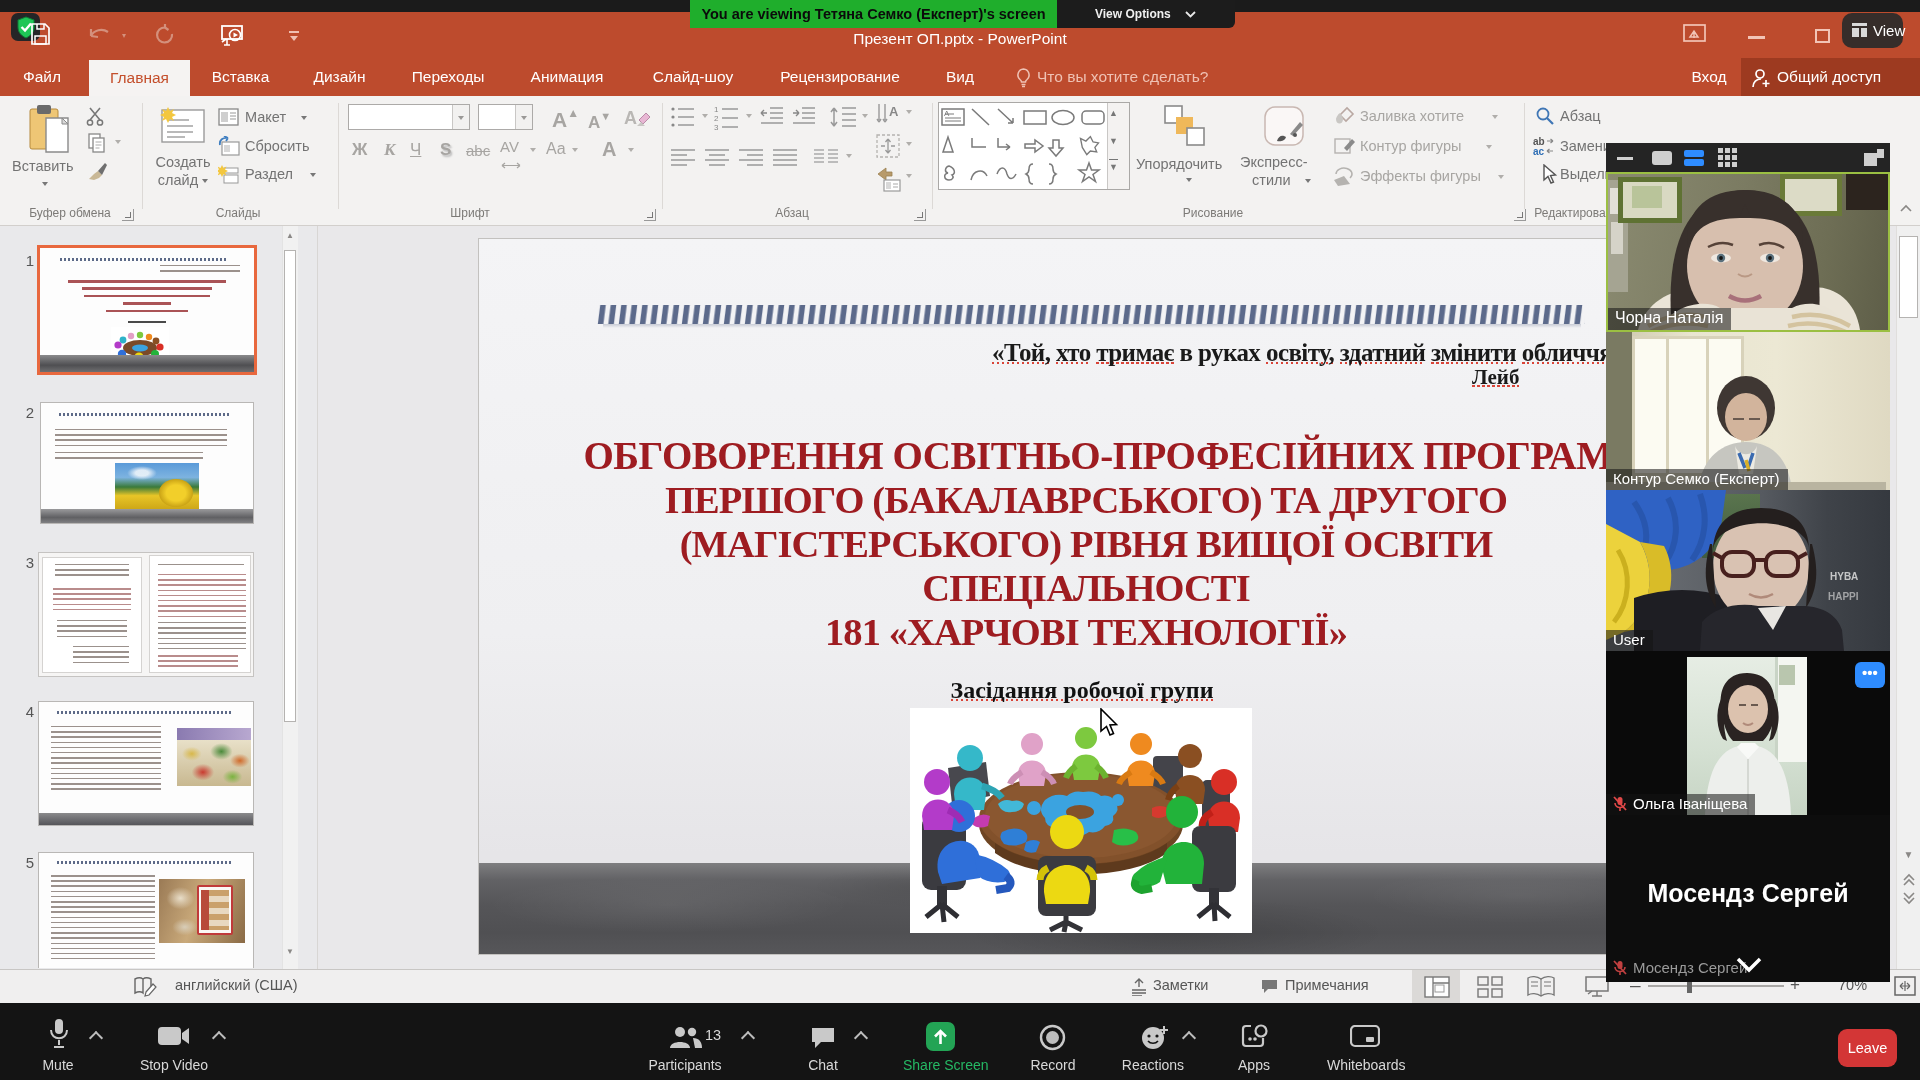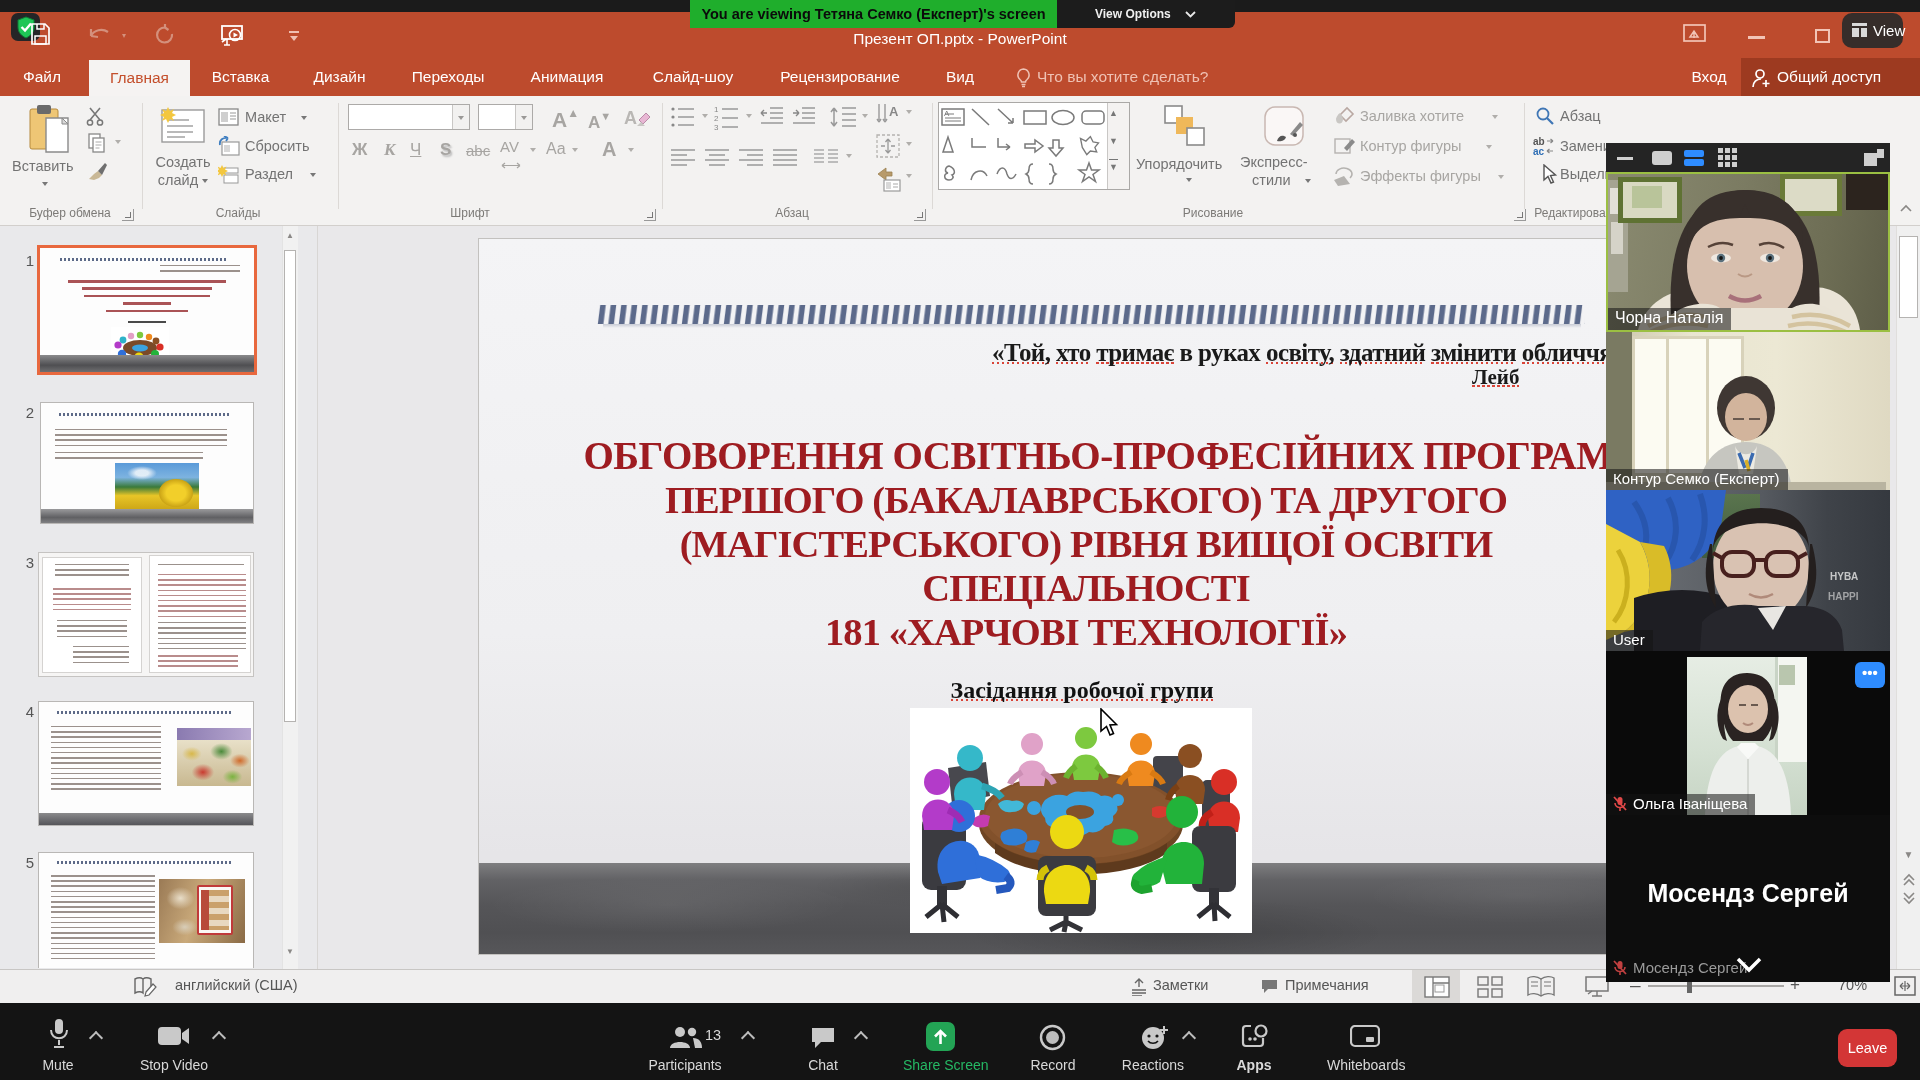--- a/index.html
+++ b/index.html
@@ -692,21 +692,21 @@
         <path d="M24 2 v8 M20 6 h8" stroke="#c9c9c9" stroke-width="2"></path>
       </svg>
     <div class="zchev" style="left:1183px;top:27px;"></div>
     <div class="zlabel" style="left:1115px;width:76px;">Reactions</div>
     <svg class="abs" style="left:1241px;top:21px" width="27" height="27" viewBox="0 0 27 27">
         <path d="M10 2 H5 a3 3 0 0 0 -3 3 v14 a3 3 0 0 0 3 3 h14 a3 3 0 0 0 3 -3 v-5" fill="none" stroke="#c9c9c9" stroke-width="2.2"></path>
         <circle cx="20" cy="7" r="5.5" fill="none" stroke="#c9c9c9" stroke-width="2.2"></circle>
         <circle cx="9" cy="15" r="1.8" fill="#c9c9c9"></circle>
         <circle cx="14" cy="15" r="1.8" fill="#c9c9c9"></circle>
       </svg>
-    <div class="zlabel" style="left:1216px;width:76px;font-weight:bold;">Apps</div>
+    <div class="zlabel" style="left:1216px;width:76px;">Apps</div>
     <svg class="abs" style="left:1350px;top:22px" width="30" height="25" viewBox="0 0 30 25">
         <rect x="1" y="1" width="28" height="20" rx="4" fill="none" stroke="#c9c9c9" stroke-width="2.2"></rect>
         <rect x="16" y="12" width="8" height="5" rx="1" fill="#c9c9c9"></rect>
       </svg>
     <div class="zlabel" style="left:1327px;width:76px;">Whiteboards</div>
     <div class="abs" style="left:1838px;top:26px;width:59px;height:38px;background:#d33636;border-radius:9px;color:#fff;font-size:14.5px;text-align:center;line-height:38px;">Leave</div>
   </div>
   <div class="abs" id="greenbanner">You are viewing Тетяна Семко (Експерт)'s screen</div>
   <div class="abs" id="viewoptions"><span style="margin-left:38px">View Options</span><svg style="margin-left:14px" width="11" height="7" viewBox="0 0 11 7">
         <path d="M1 1 L5.5 5.5 L10 1" stroke="#e8e8e8" stroke-width="1.8" fill="none"></path>

